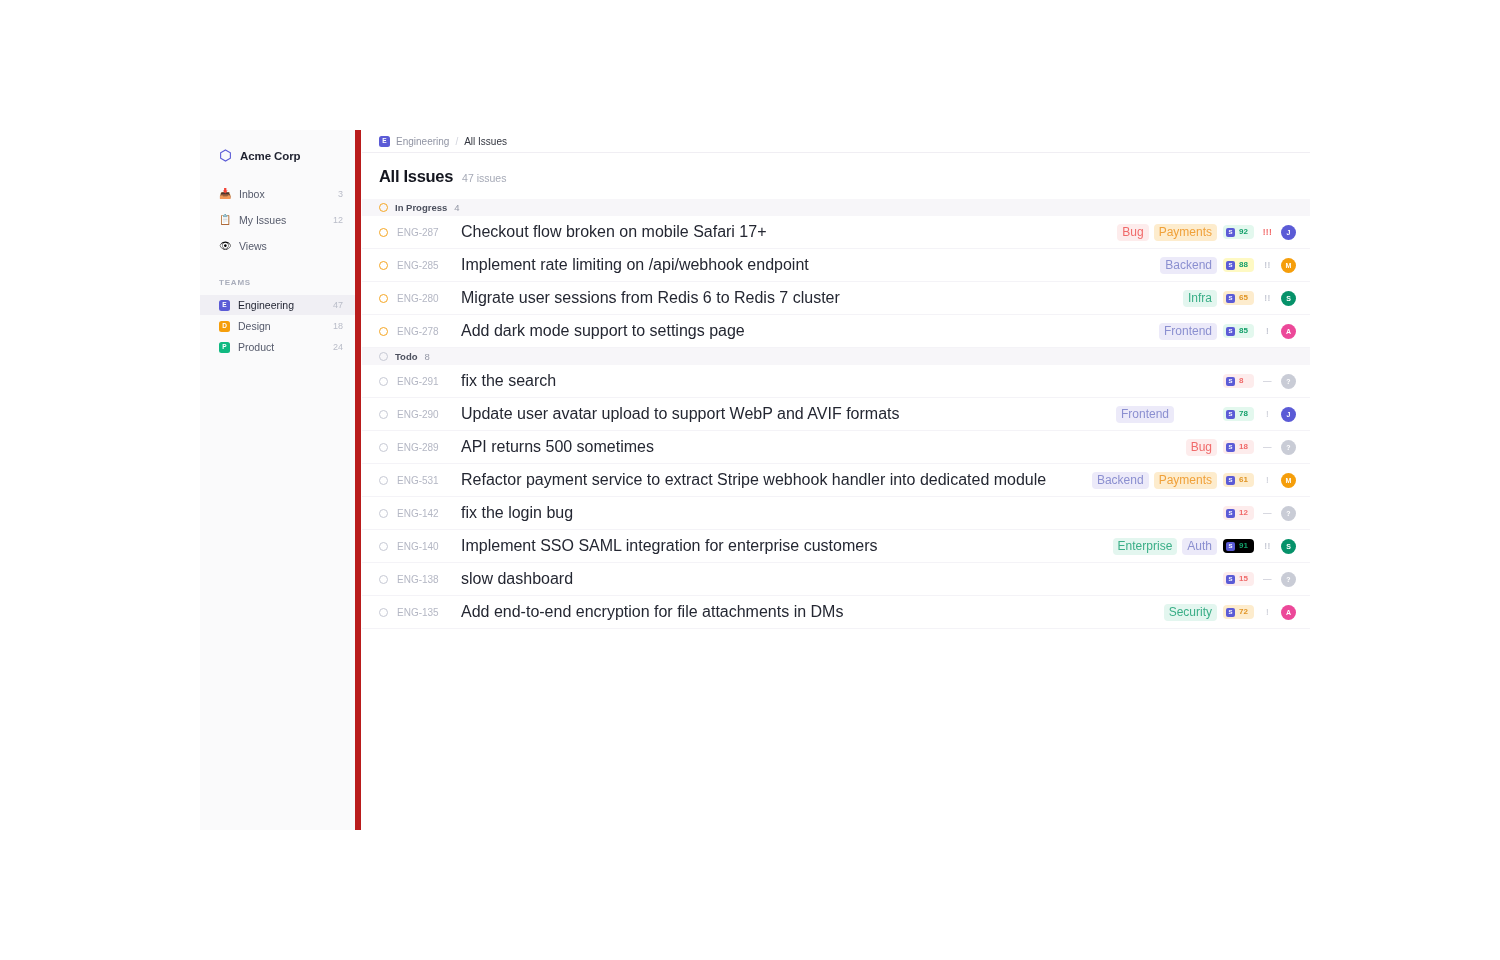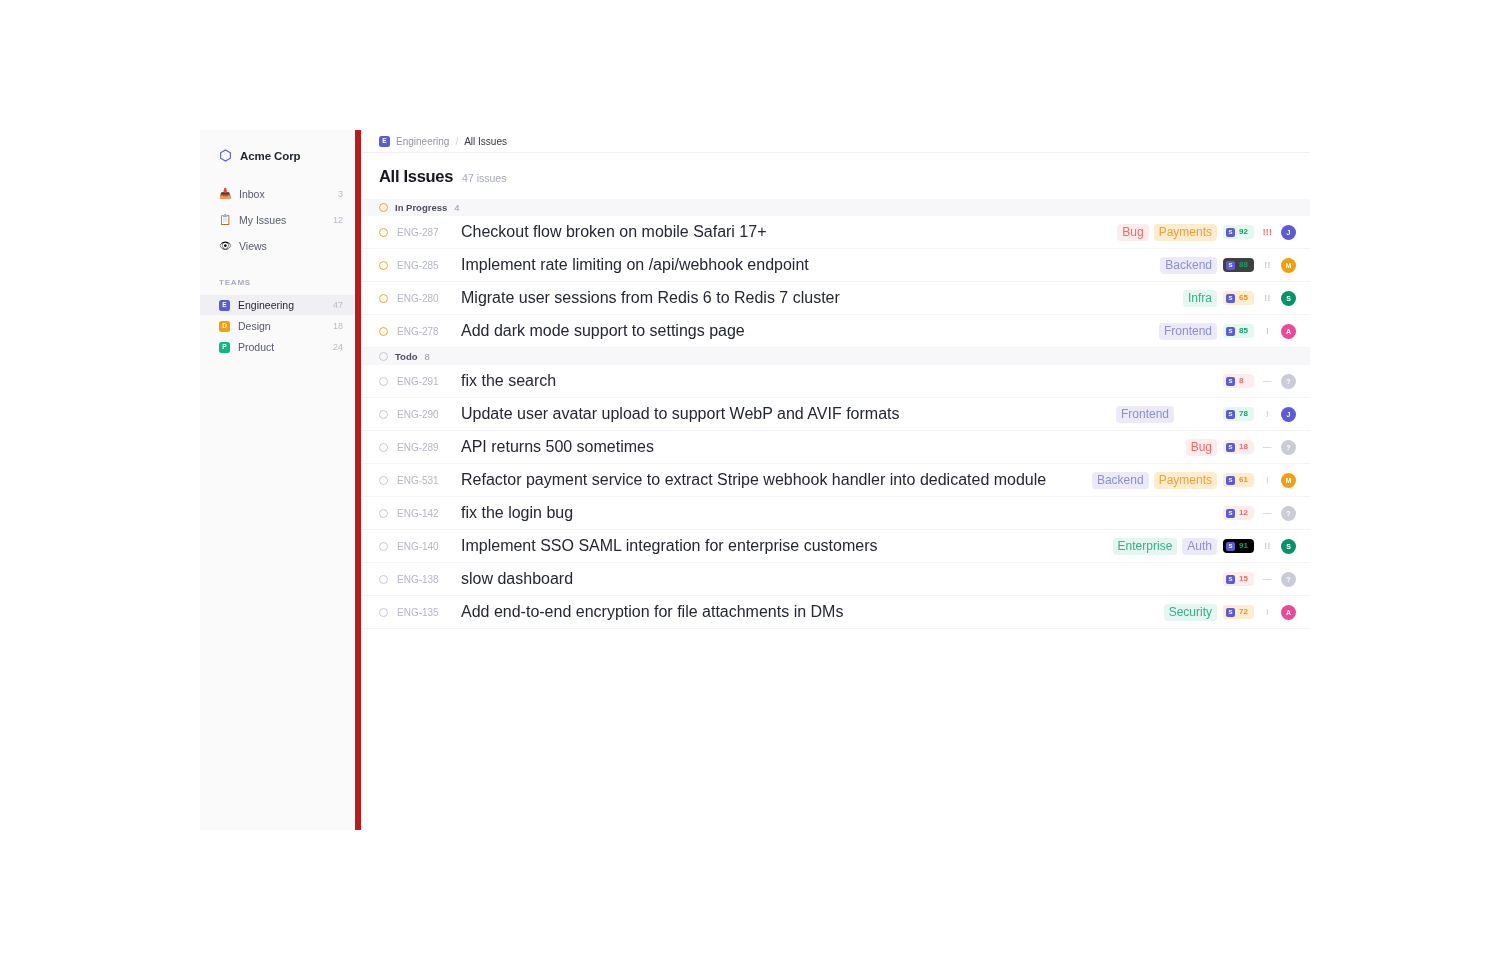--- a/index.html
+++ b/index.html
@@ -367,21 +367,21 @@
           </div>
         </div>
         <div class="issue-row">
           <span class="ring inprogress"></span>
           <span class="issue-id">ENG-285</span>
           <span class="issue-title">Implement rate limiting on /api/webhook endpoint</span>
           <div class="row-right">
             <div class="labels">
               <span class="label-chip" style="background: rgb(236, 234, 249); color: rgb(139, 143, 208);">Backend</span>
             </div>
-            <span class="score" style="background: #404040; text-align: right;">
+            <span class="score" style="background: #fef9c3; text-align: right;">
               <span class="score-icon">S</span>
               <span class="score-val" style="color: rgb(19, 160, 106);">88</span>
             </span>
             <span class="priority" style="color: rgb(198, 201, 212);">!!</span>
             <span class="avatar" style="background: rgb(245, 158, 11);">M</span>
           </div>
         </div>
         <div class="issue-row">
           <span class="ring inprogress"></span>
           <span class="issue-id">ENG-280</span>

